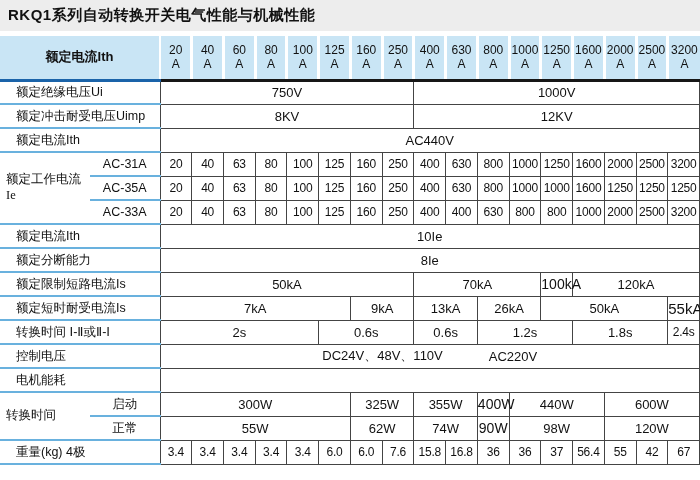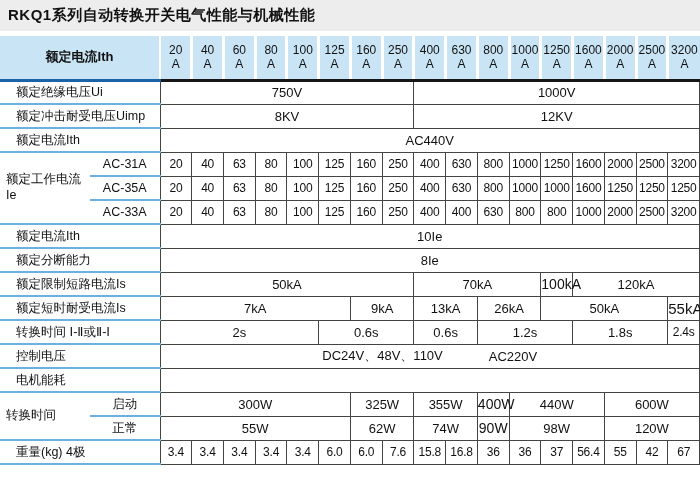--- a/index.html
+++ b/index.html
@@ -16,21 +16,21 @@
   .hl { border-bottom: 3px solid var(--header-label-underline, #1a63a9);
     font-size: 13px; text-align: center; font-weight: 700; }
   .hc { border-bottom: 3px solid #161616; border-right: 3px solid #fff;
     border-left: 2px solid #fff; font-size: 12px; text-align: center;
     line-height: 1.2; white-space: pre-line; padding: 1px 0; }
   .hc:last-child { border-right: none; }
   
   .lab, .glab, .sub { border-bottom: 2px solid var(--label-underline, #69b1de);
     font-size: 12.5px; }
   .lab { text-align: left; padding-left: 16px; white-space: nowrap; }
-  .glab { text-align: left; padding-left: 6px; line-height: 1.25; }
+  .glab { text-align: left; padding-left: 6px; line-height: 1.25; font-family: Liberation Serif, serif; }
   .sub { text-align: center; white-space: nowrap; }
   
   .d { border: 1px solid var(--grid-line, #444444); text-align: center;
     font-size: 13px; background: #fff; }
   .num { font-size: 12px; padding: 0; letter-spacing: -0.2px; }
   .sm { font-size: 14px; }
   .sm1 { font-size: 15px; }
   .cv { display: flex; justify-content: center; gap: 46px; align-items: center; }
 </style>
 </head>

